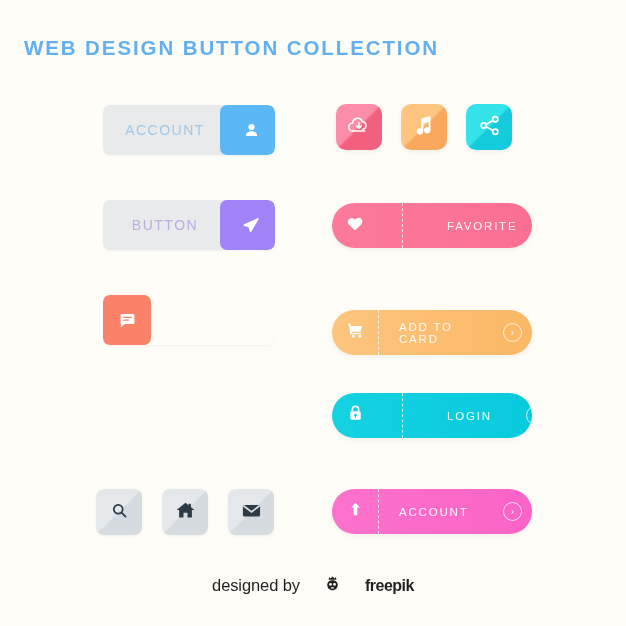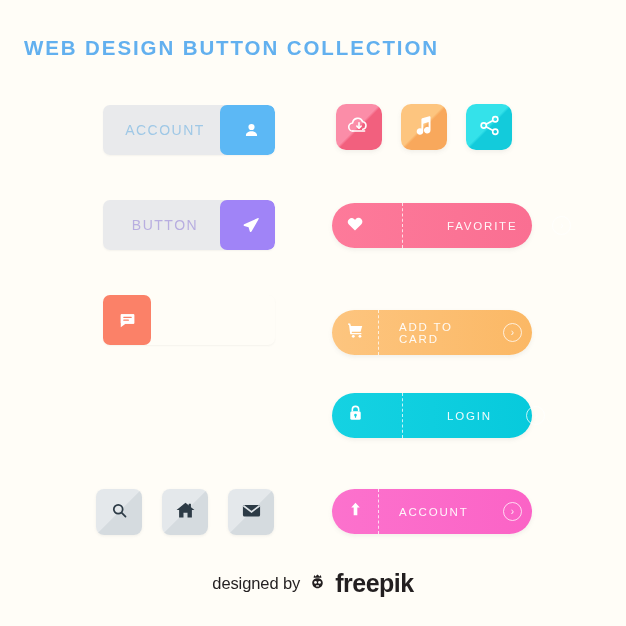--- a/index.html
+++ b/index.html
@@ -153,29 +153,29 @@
 
   
   .footer {
     position: absolute;
     bottom: 28px;
     left: 0;
     width: 626px;
     display: flex;
     align-items: center;
     justify-content: center;
-    gap: 7px;
+    gap: 22px;
   }
   .footer .f-designed {
     font-size: 16.5px;
     color: #231f20;
     letter-spacing: -0.1px;
   }
   .footer .f-brand {
-    font-size: 25px;
+    font-size: 16px;
     font-weight: bold;
     color: #231f20;
     letter-spacing: -0.5px;
   }
   .footer .f-logo { display: block; }
 </style>
 </head>
 <body>
 
 <div class="stage">

